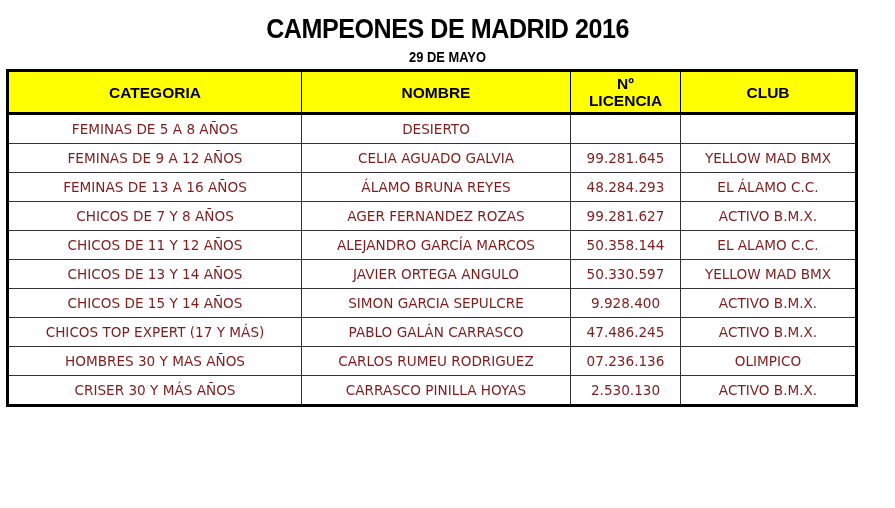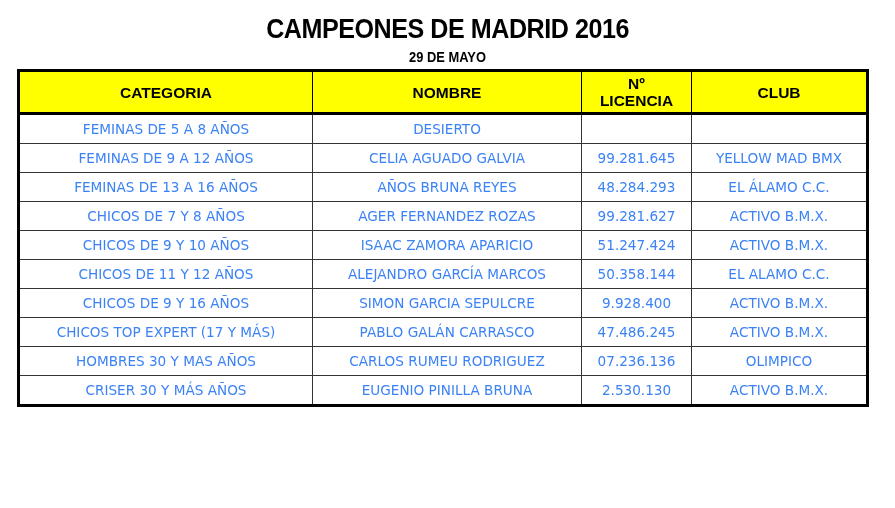--- a/index.html
+++ b/index.html
@@ -34,21 +34,21 @@
       width: 895px;
       top: 49px;
       text-align: center;
       font-weight: bold;
       font-size: 14px;
       transform: scaleX(0.92);
       transform-origin: 448px 0;
     }
     table.results {
       position: absolute;
-      left: 17px;
+      left: 6px;
       top: 69px;
       border-collapse: collapse;
       table-layout: fixed;
       border: 3px solid #000;
     }
     table.results col.c1 { width: 294px; }
     table.results col.c2 { width: 269px; }
     table.results col.c3 { width: 110px; }
     table.results col.c4 { width: 176px; }
     table.results th {
@@ -68,21 +68,21 @@
     table.results td {
       height: 28px;
       font-family: "DejaVu Sans", sans-serif;
       font-size: 13.6px;
       text-align: center;
       vertical-align: middle;
       border: 1.5px solid #333;
       padding: 0;
       white-space: nowrap;
       overflow: hidden;
-      color: #3b82f6;
+      color: #7f1d1d;
     }
   </style>
 </head>
 <body>
 
 <div class="title">CAMPEONES DE MADRID 2016</div>
 <div class="subtitle">29 DE MAYO</div>
 
 <table class="results">
   <colgroup>
@@ -110,60 +110,60 @@
       <td></td>
     </tr>
     <tr>
       <td>FEMINAS DE 9 A 12 AÑOS</td>
       <td>CELIA AGUADO GALVIA</td>
       <td>99.281.645</td>
       <td>YELLOW MAD BMX</td>
     </tr>
     <tr>
       <td>FEMINAS DE 13 A 16 AÑOS</td>
-      <td>AÑOS BRUNA REYES</td>
+      <td>ÁLAMO BRUNA REYES</td>
       <td>48.284.293</td>
       <td>EL ÁLAMO C.C.</td>
     </tr>
     <tr>
       <td>CHICOS DE 7 Y 8 AÑOS</td>
       <td>AGER FERNANDEZ ROZAS</td>
       <td>99.281.627</td>
       <td>ACTIVO B.M.X.</td>
     </tr>
     <tr>
-      <td>CHICOS DE 9 Y 10 AÑOS</td>
-      <td>ISAAC ZAMORA APARICIO</td>
-      <td>51.247.424</td>
-      <td>ACTIVO B.M.X.</td>
-    </tr>
-    <tr>
       <td>CHICOS DE 11 Y 12 AÑOS</td>
       <td>ALEJANDRO GARCÍA MARCOS</td>
       <td>50.358.144</td>
       <td>EL ALAMO C.C.</td>
     </tr>
     <tr>
-      <td>CHICOS DE 9 Y 16 AÑOS</td>
+      <td>CHICOS DE 13 Y 14 AÑOS</td>
+      <td>JAVIER ORTEGA ANGULO</td>
+      <td>50.330.597</td>
+      <td>YELLOW MAD BMX</td>
+    </tr>
+    <tr>
+      <td>CHICOS DE 15 Y 14 AÑOS</td>
       <td>SIMON GARCIA SEPULCRE</td>
       <td>9.928.400</td>
       <td>ACTIVO B.M.X.</td>
     </tr>
     <tr>
       <td>CHICOS TOP EXPERT (17 Y MÁS)</td>
       <td>PABLO GALÁN CARRASCO</td>
       <td>47.486.245</td>
       <td>ACTIVO B.M.X.</td>
     </tr>
     <tr>
       <td>HOMBRES 30 Y MAS AÑOS</td>
       <td>CARLOS RUMEU RODRIGUEZ</td>
       <td>07.236.136</td>
       <td>OLIMPICO</td>
     </tr>
     <tr>
       <td>CRISER 30 Y MÁS AÑOS</td>
-      <td>EUGENIO PINILLA BRUNA</td>
+      <td>CARRASCO PINILLA HOYAS</td>
       <td>2.530.130</td>
       <td>ACTIVO B.M.X.</td>
     </tr>
   </tbody>
 </table>
 
 </body></html>

